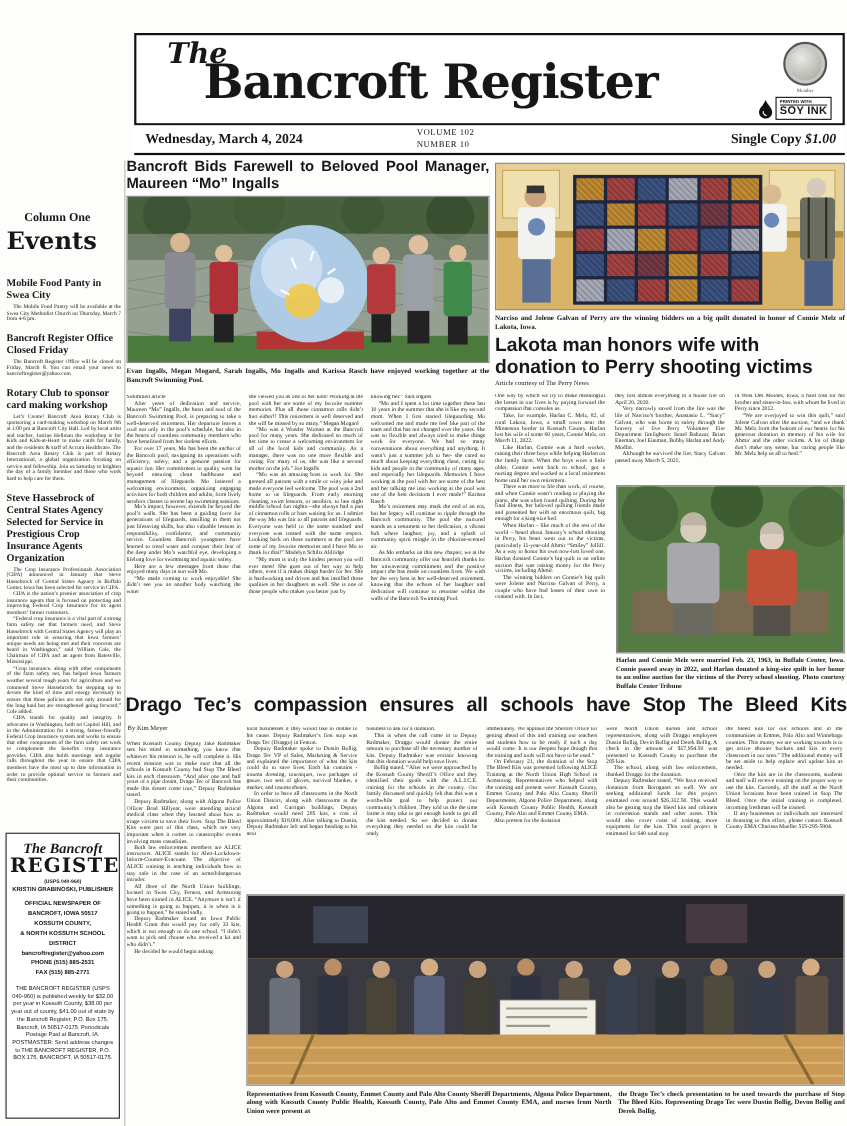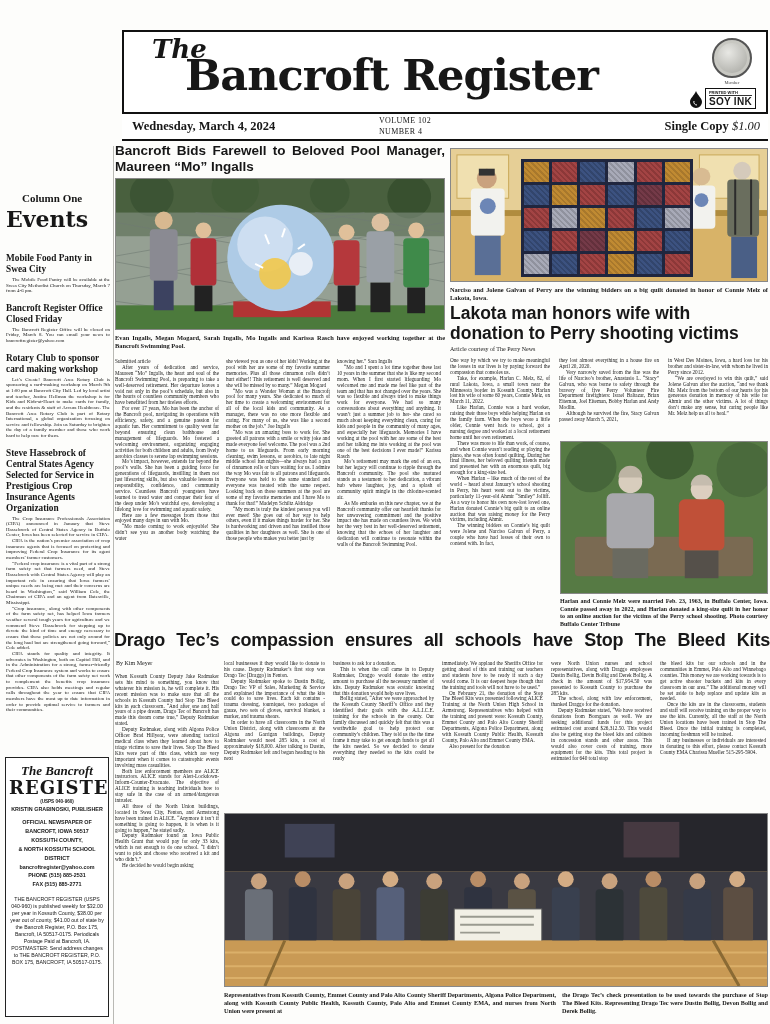--- a/index.html
+++ b/index.html
@@ -24,21 +24,21 @@
   .soy-box { border:1.5px solid #111; background:#fff; padding:1px 3px; text-align:left; }
   .soy-top { font-family:"Liberation Sans",sans-serif; font-size:4px; font-weight:bold; border-bottom:0.5px solid #333; }
   .soy-main { font-family:"Liberation Sans",sans-serif; font-size:10px; font-weight:bold; letter-spacing:0.3px; }
 
   .datebar { left:122px; top:114px; width:646px; height:27px; border-bottom:2px solid #111;
              display:grid; grid-template-columns:1fr auto 1fr; align-items:center; background:#fff;gap:12px; }
   .date-txt { padding-left:10px; font-weight:bold; font-size:12.5px; }
   .volnum { font-size:8px; letter-spacing:0.4px; line-height:1.3; transform:translateX(-40px); }
   .copy { text-align:right; padding-right:8px; font-size:12.5px; }
   .copy b { font-weight:bold; }
-  .copy i { font-style:italic; font-weight:normal; }
+  .copy i { font-style:italic; font-weight:bold; }
 
   
   .col-rule { left:113px; top:146px; width:1px; height:878px; background:#b9b9b4; }
   .rail-kicker { left:22px; top:192px; font-size:11px; font-weight:bold; }
   .rail-title { left:6px; top:206px; font-family:"DejaVu Serif",serif; font-weight:bold; font-size:22px; }
   .rail-list { left:6px; top:253px; width:104px; height:514px; overflow:hidden; }
   .rail-h { font-weight:bold; font-size:9.3px; line-height:1.18; margin:9px 0 2px; }
   .rail-list > div:first-child .rail-h { margin-top:0; }
   .rail-b { font-size:5px; line-height:1.13; text-align:justify; }
   .rail-b p { text-indent:6px; }
@@ -95,21 +95,21 @@
     <div class="soy-box">
       <div class="soy-top">PRINTED WITH</div>
       <div class="soy-main">SOY INK</div>
     </div>
   </div>
 
   <div class="abs datebar">
     <span class="date-txt">Wednesday, March 4, 2024</span>
     <span class="volnum">
       <div>VOLUME 102</div>
-      <div>NUMBER 4</div>
+      <div>NUMBER 10</div>
     </span>
     <span class="copy">
       <b>Single Copy</b>
       <i>$1.00</i>
     </span>
   </div>
 
   <div class="abs col-rule"></div>
   <div class="abs rail-kicker">Column One</div>
   <div class="abs rail-title">Events</div>

